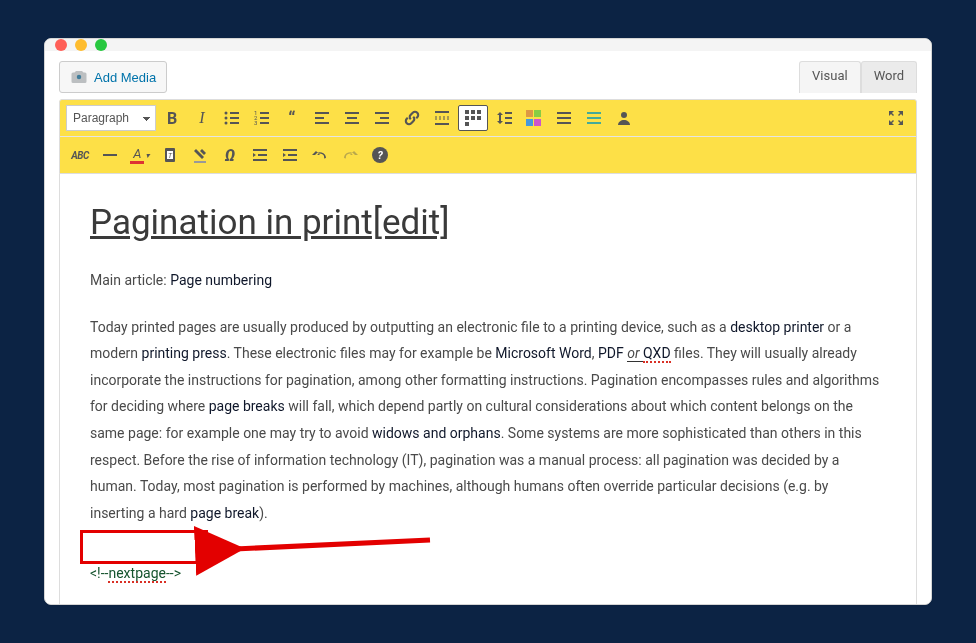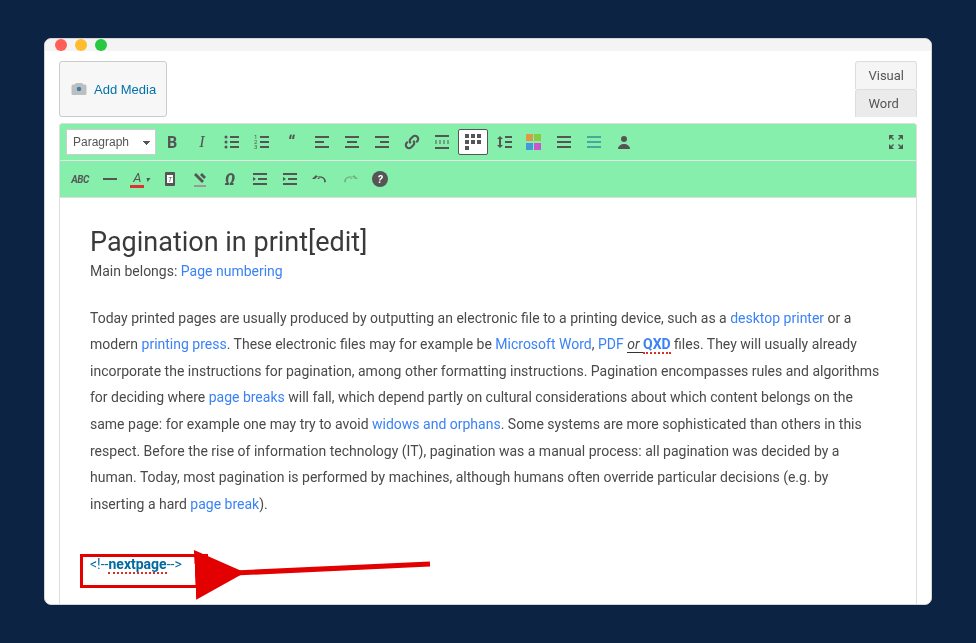--- a/index.html
+++ b/index.html
@@ -51,39 +51,39 @@
     gap: 6px;
     border: 1px solid #ccc;
     background: #f7f7f7;
     color: #0073aa;
     font-size: 13px;
     padding: 6px 10px;
     border-radius: 3px;
     cursor: pointer;
   }
   .add-media-btn svg { width: 18px; height: 18px; }
-  .editor-tabs { display: flex; gap: 0; flex-direction: column; }
+  .editor-tabs { display: flex; gap: 0; }
   .editor-tab {
     border: 1px solid #ddd;
     border-bottom: none;
     background: #ebebeb;
     padding: 6px 12px;
     font-size: 13px;
     color: #555;
     cursor: pointer;
     border-radius: 3px 3px 0 0;
   }
   .editor-tab.active {
     background: #f5f5f5;
   }
 
   .toolbar-container {
     border: 1px solid #ddd;
     margin: 0 14px;
-    background: #86efac;
+    background: #fde047;
     border-radius: 3px 3px 0 0;
   }
   .toolbar-row {
     display: flex;
     align-items: center;
     padding: 4px 6px;
     gap: 2px;
     flex-wrap: nowrap;
   }
   .toolbar-row + .toolbar-row {
@@ -128,36 +128,38 @@
     border: 1px solid #ddd;
     border-top: none;
     margin: 0 14px 14px 14px;
     background: #fff;
     padding: 28px 30px;
     flex: 1;
     overflow: auto;
     position: relative;
   }
   .content-area h1 {
-    font-size: 27px;
+    font-size: 35px;
     font-weight: 400;
     color: #3a3a3a;
+    margin-bottom: 24px;
+    text-decoration: underline;
   }
   .content-area p {
     font-size: 14px;
     color: #4a4a4a;
     line-height: 1.9;
     margin-bottom: 20px;
   }
-  .content-area a { color: #3b82f6; text-decoration: none; }
-  .spellerr { border-bottom: 2px dotted #d93025; font-weight: bold; }
+  .content-area a { color: #0f172a; text-decoration: none; }
+  .spellerr { border-bottom: 2px dotted #d93025; }
 
   .nextpage-box {
     display: inline-block;
-    color: #0369a1;
+    color: #14532d;
     font-size: 14px;
     padding: 4px 0;
     text-align: right;
   }
   .red-box {
     position: absolute;
     border: 3px solid #e30000;
     pointer-events:none;
   }
   .red-arrow {
@@ -377,21 +379,21 @@
               <circle cx="10" cy="10" r="8" fill="#555"></circle>
               <text x="7.5" y="14" fill="#fff" font-size="11" font-weight="bold">?</text>
             </svg>
           </div>
       </div>
     </div>
 
     <div class="content-area">
       <h1>Pagination in print[edit]</h1>
       <p>
-        <span>Main belongs: </span><a href="#">Page numbering</a>
+        <span>Main article: </span><a href="#">Page numbering</a>
       </p>
       <p>
         <span>Today printed pages are usually produced by outputting an electronic file to a printing device, such as a </span><a href="#">desktop printer</a><span> or a modern </span><a href="#">printing press</a><span>. These electronic files may for example be </span><a href="#">Microsoft Word</a><span>, </span><a href="#">PDF</a><span> <span class="underline-dotted"> or </span> </span><a href="#" class="spellerr">QXD</a><span> files. They will usually already incorporate the instructions for pagination, among other formatting instructions. Pagination encompasses rules and algorithms for deciding where </span><a href="#">page breaks</a><span> will fall, which depend partly on cultural considerations about which content belongs on the same page: for example one may try to avoid </span><a href="#">widows and orphans</a><span>. Some systems are more sophisticated than others in this respect. Before the rise of information technology (IT), pagination was a manual process: all pagination was decided by a human. Today, most pagination is performed by machines, although humans often override particular decisions (e.g. by inserting a hard </span><a href="#">page break</a><span>).</span>
       </p>
       <p style="margin-top:30px;">
         <span class="nextpage-box"><span>&lt;!--</span><span class="spellerr">nextpage</span><span>--&gt;</span></span>
       </p>
 
       <div class="red-box" style="left:20px; top:356px; width:128px; height:34px;"></div>
       <div class="red-arrow" style="left:160px; top:360px;">

